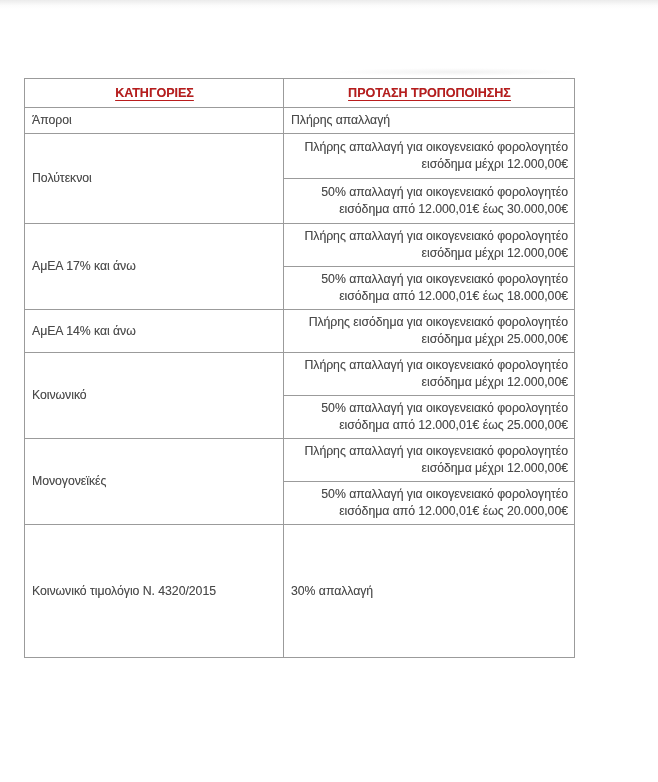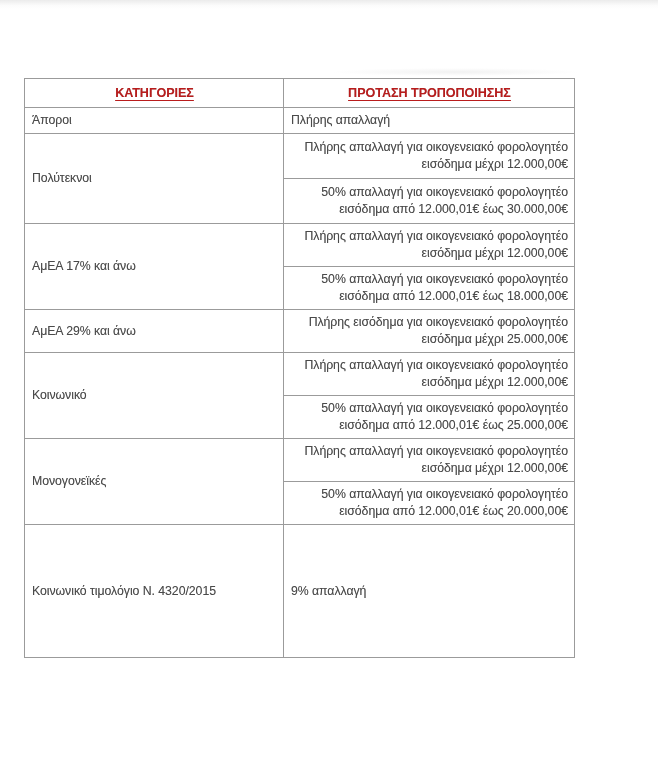--- a/index.html
+++ b/index.html
@@ -90,35 +90,35 @@
         <td class="proposal-cell"><span>50% απαλλαγή για οικογενειακό φορολογητέο εισόδημα από 12.000,01€ έως 30.000,00€</span></td>
       </tr>
       <tr style="height: 43px;">
         <td class="category-cell" rowspan="2">ΑμΕΑ 17% και άνω</td>
         <td class="proposal-cell"><span>Πλήρης απαλλαγή για οικογενειακό φορολογητέο εισόδημα μέχρι 12.000,00€</span></td>
       </tr>
       <tr style="height: 43px;">
         <td class="proposal-cell"><span>50% απαλλαγή για οικογενειακό φορολογητέο εισόδημα από 12.000,01€ έως 18.000,00€</span></td>
       </tr>
       <tr style="height: 43px;">
-        <td class="category-cell" rowspan="1">ΑμΕΑ 29% και άνω</td>
+        <td class="category-cell" rowspan="1">ΑμΕΑ 14% και άνω</td>
         <td class="proposal-cell"><span>Πλήρης εισόδημα για οικογενειακό φορολογητέο εισόδημα μέχρι 25.000,00€</span></td>
       </tr>
       <tr style="height: 43px;">
         <td class="category-cell" rowspan="2">Κοινωνικό</td>
         <td class="proposal-cell"><span>Πλήρης απαλλαγή για οικογενειακό φορολογητέο εισόδημα μέχρι 12.000,00€</span></td>
       </tr>
       <tr style="height: 43px;">
         <td class="proposal-cell"><span>50% απαλλαγή για οικογενειακό φορολογητέο εισόδημα από 12.000,01€ έως 25.000,00€</span></td>
       </tr>
       <tr style="height: 43px;">
         <td class="category-cell" rowspan="2">Μονογονεϊκές</td>
         <td class="proposal-cell"><span>Πλήρης απαλλαγή για οικογενειακό φορολογητέο εισόδημα μέχρι 12.000,00€</span></td>
       </tr>
       <tr style="height: 43px;">
         <td class="proposal-cell"><span>50% απαλλαγή για οικογενειακό φορολογητέο εισόδημα από 12.000,01€ έως 20.000,00€</span></td>
       </tr>
       <tr style="height: 133px;">
         <td class="category-cell" rowspan="1">Κοινωνικό τιμολόγιο Ν. 4320/2015</td>
-        <td class="proposal-cell"><span>9% απαλλαγή</span></td>
+        <td class="proposal-cell"><span>30% απαλλαγή</span></td>
       </tr>
     </tbody>
 </table>
 
 </body></html>

